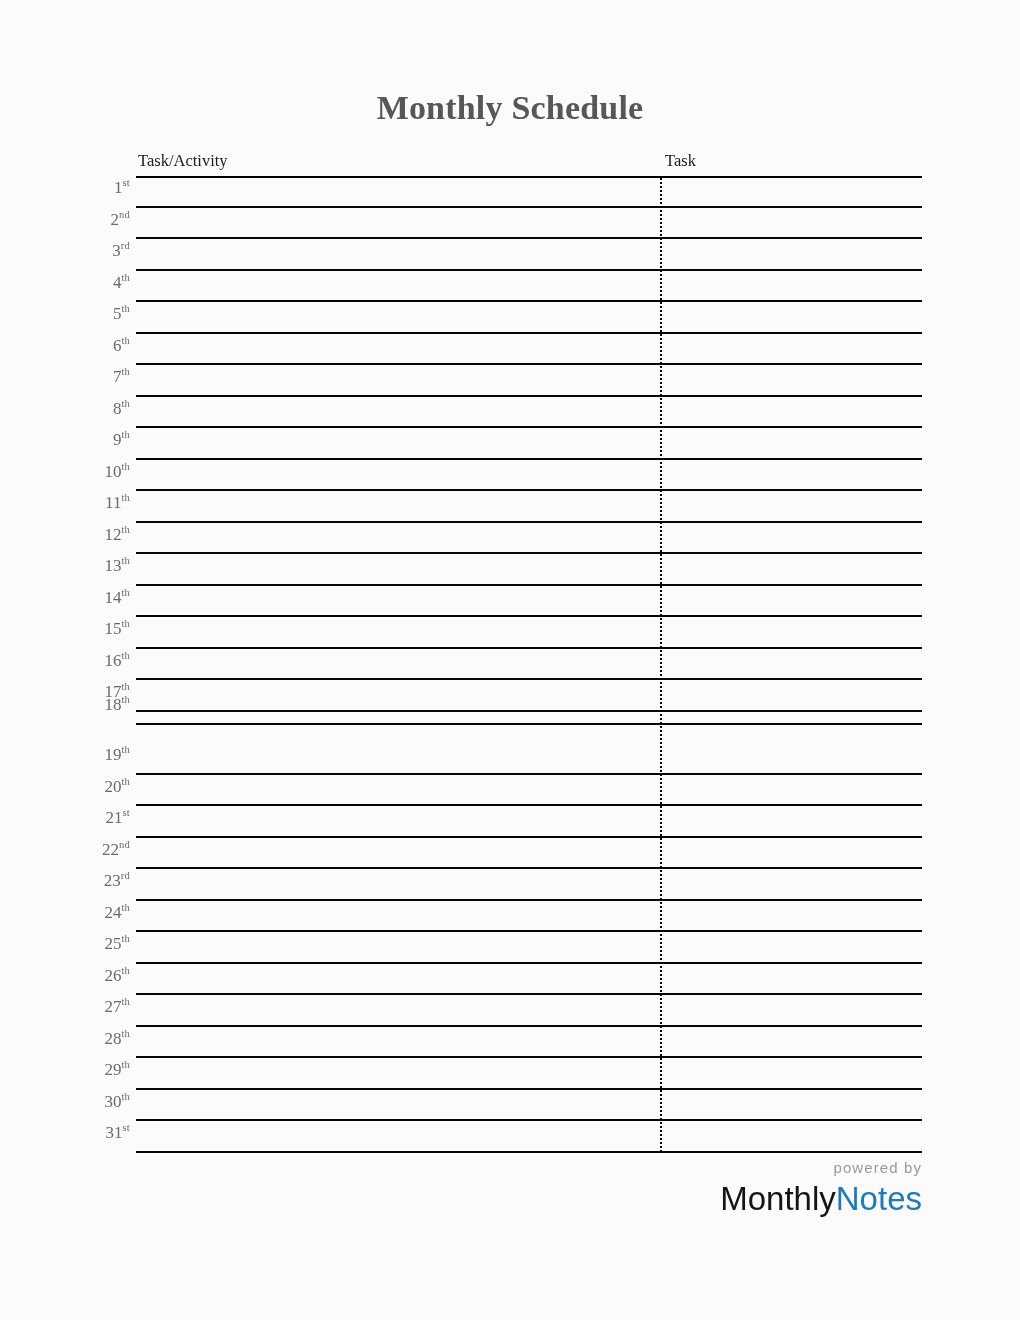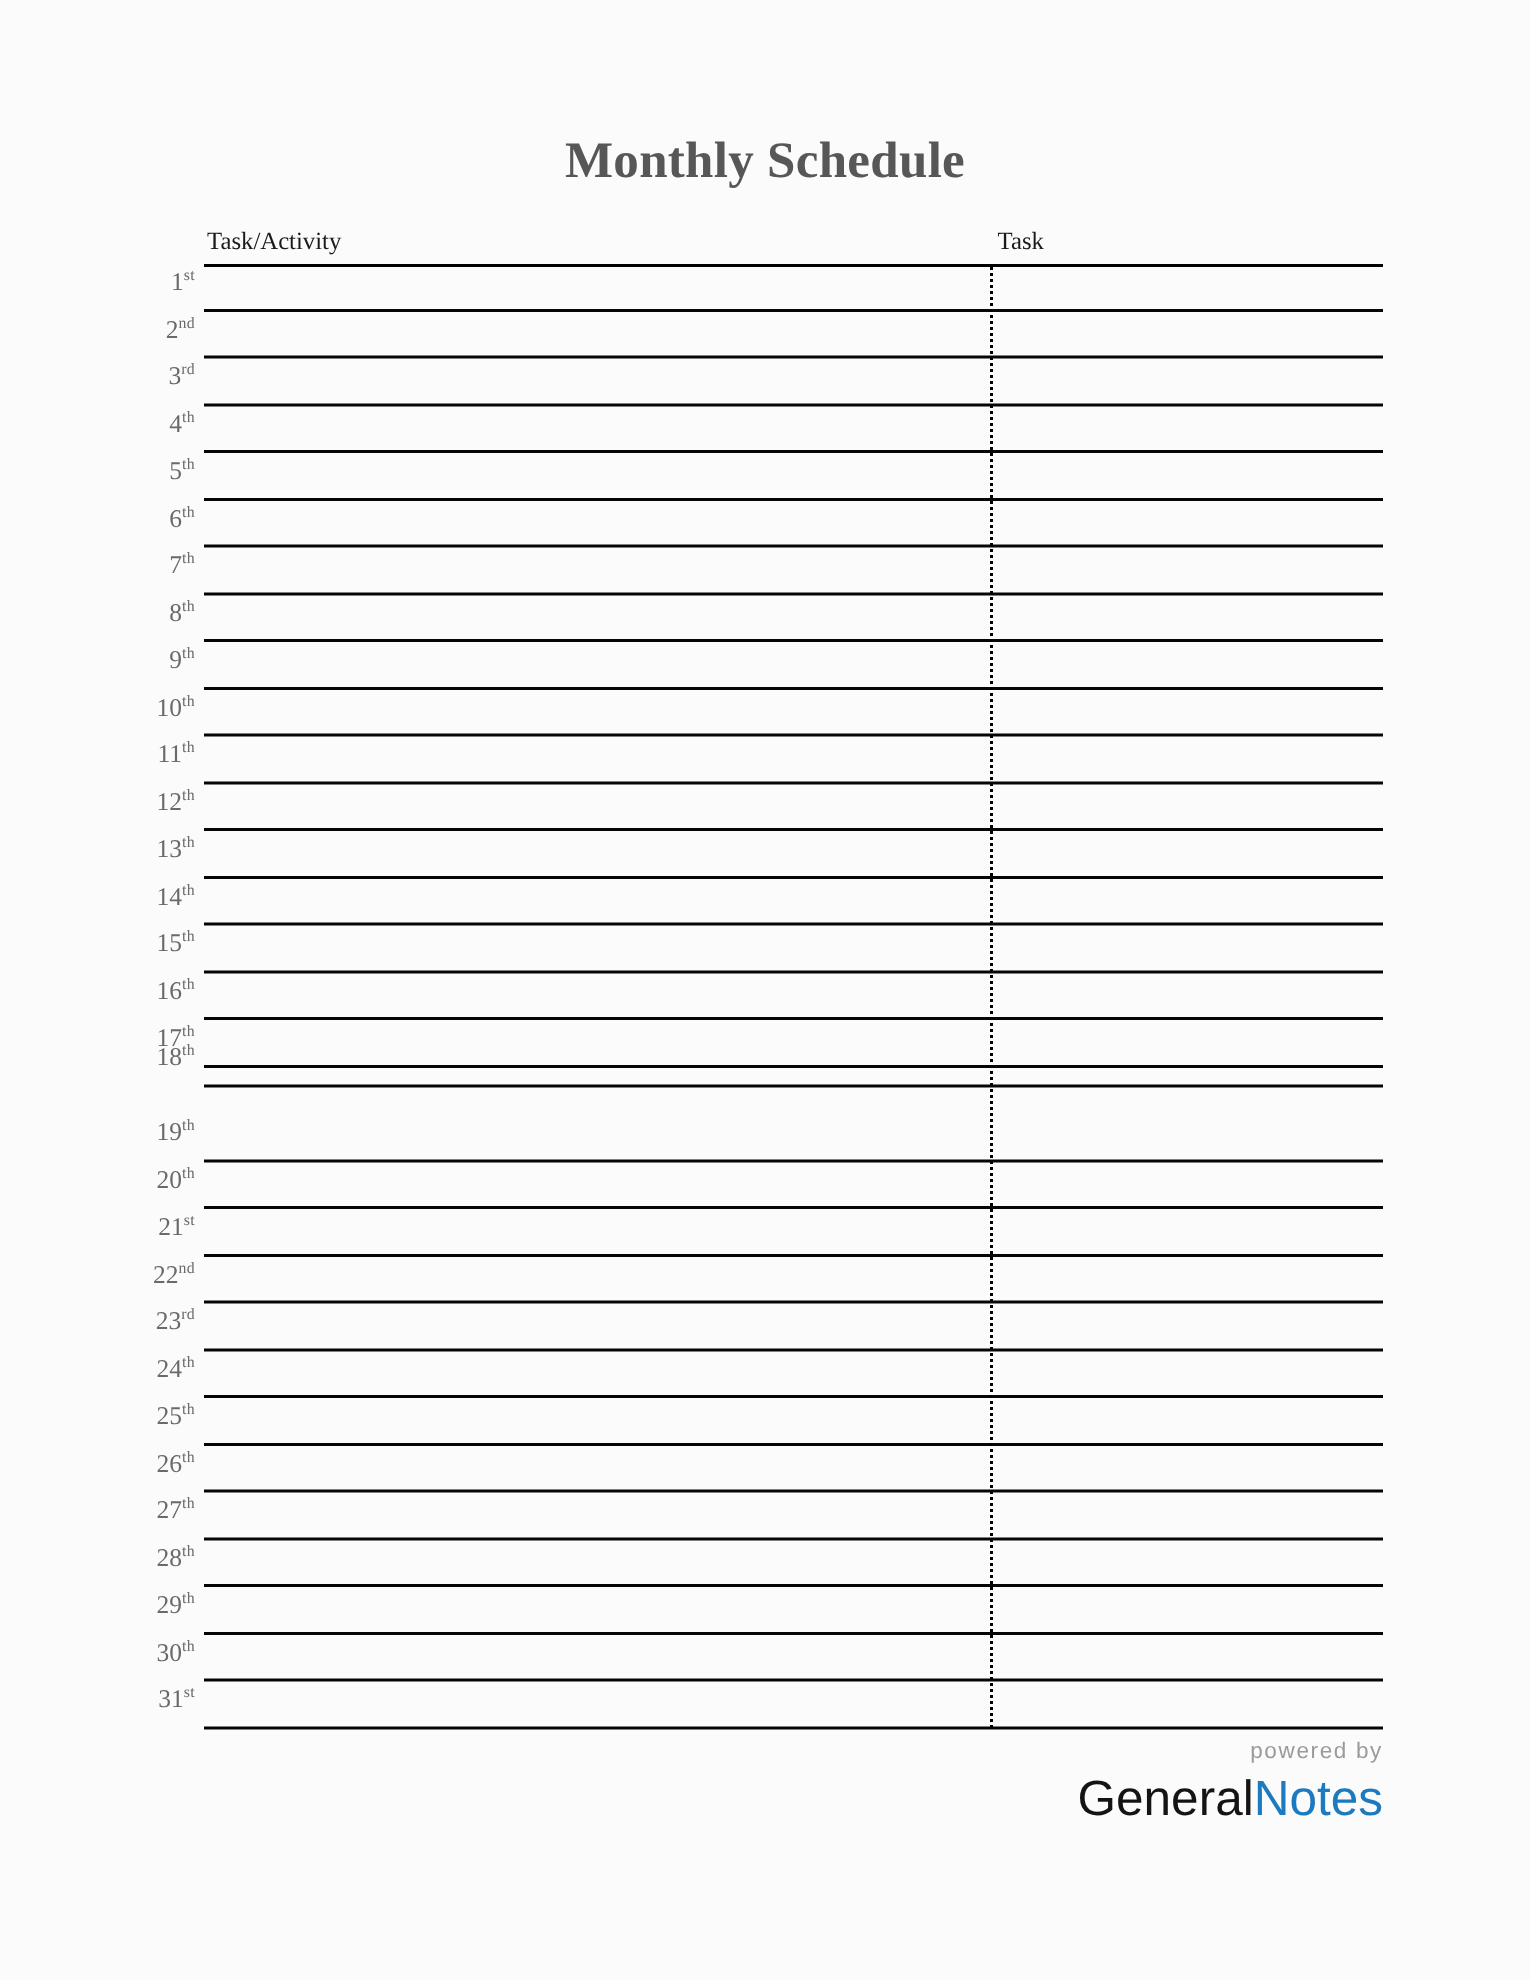--- a/index.html
+++ b/index.html
@@ -353,17 +353,17 @@
           <div style="position: absolute; left: 528px; top: 0px; width: 258px; height: 31.5px;"></div>
           <div class="row-rule"></div>
         </div>
       </div>
     <div id="divider"></div>
   </div>
 
   <div id="logo">
     <div id="logo-powered">powered by</div>
     <div id="logo-word">
-      <span id="logo-general">General</span><span id="logo-blue">Notes</span>
+      <span id="logo-general">Monthly</span><span id="logo-blue">Notes</span>
     </div>
   </div>
 
 </div>
 
 </body></html>

